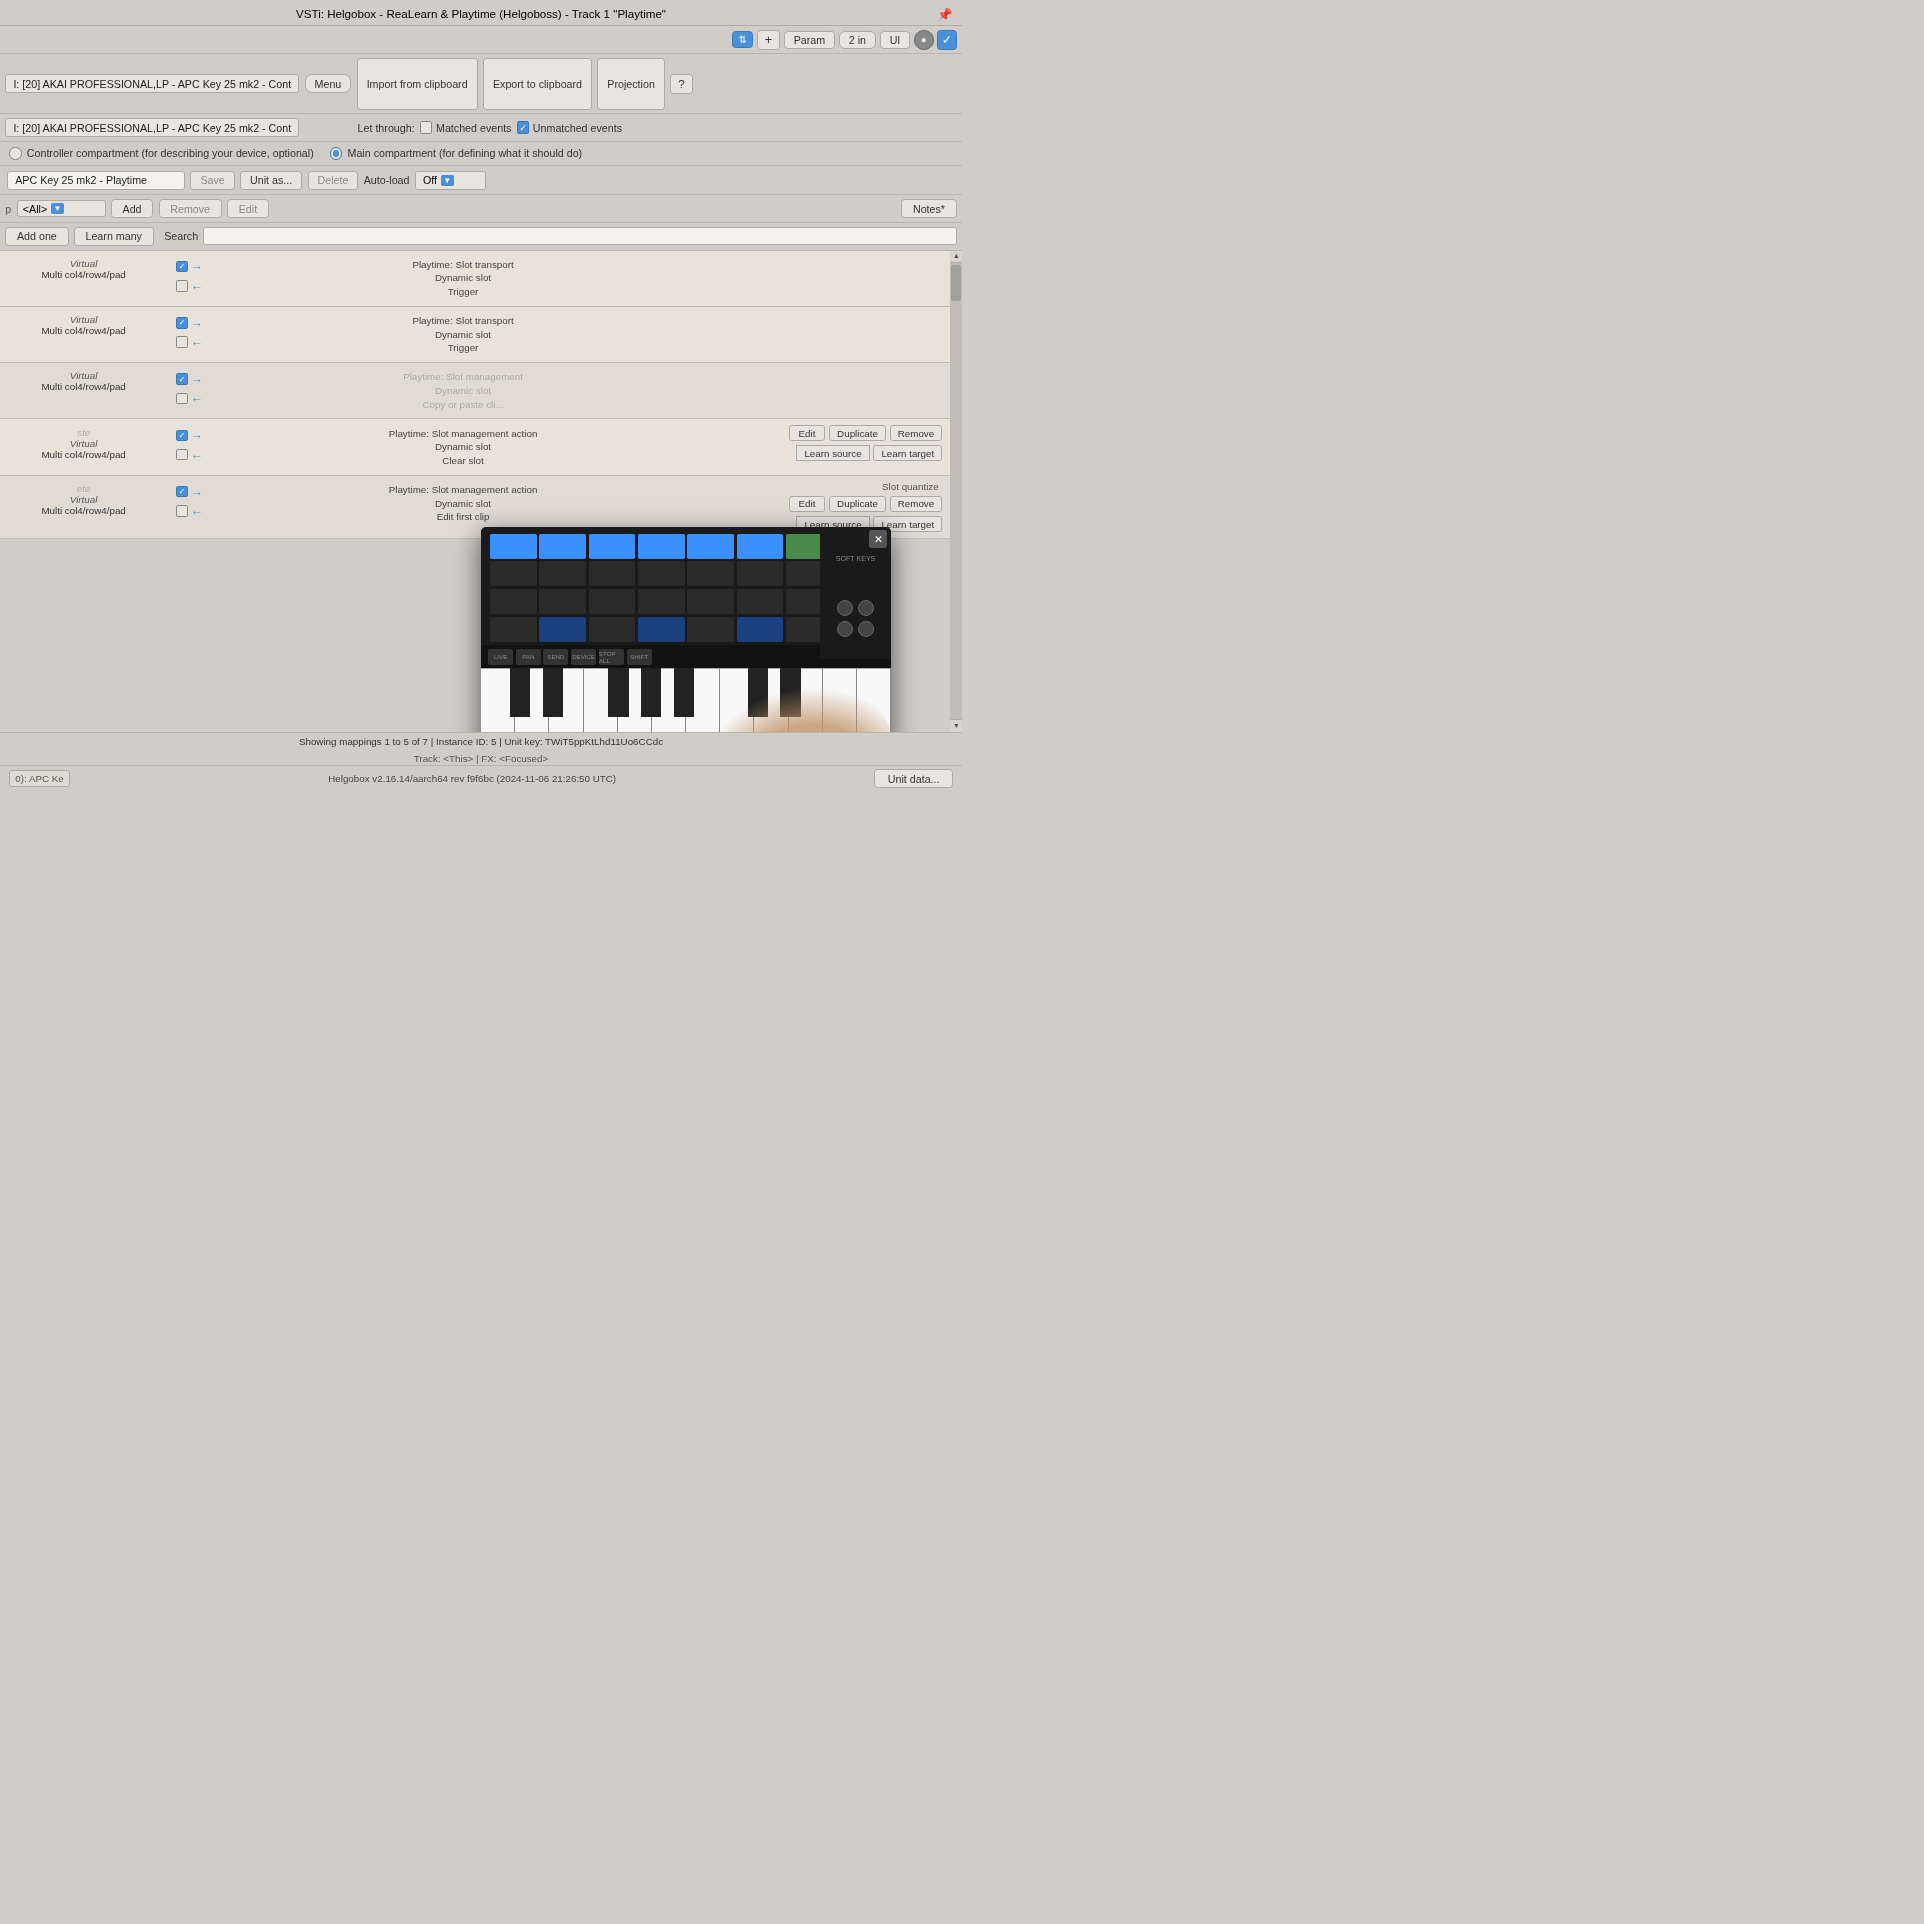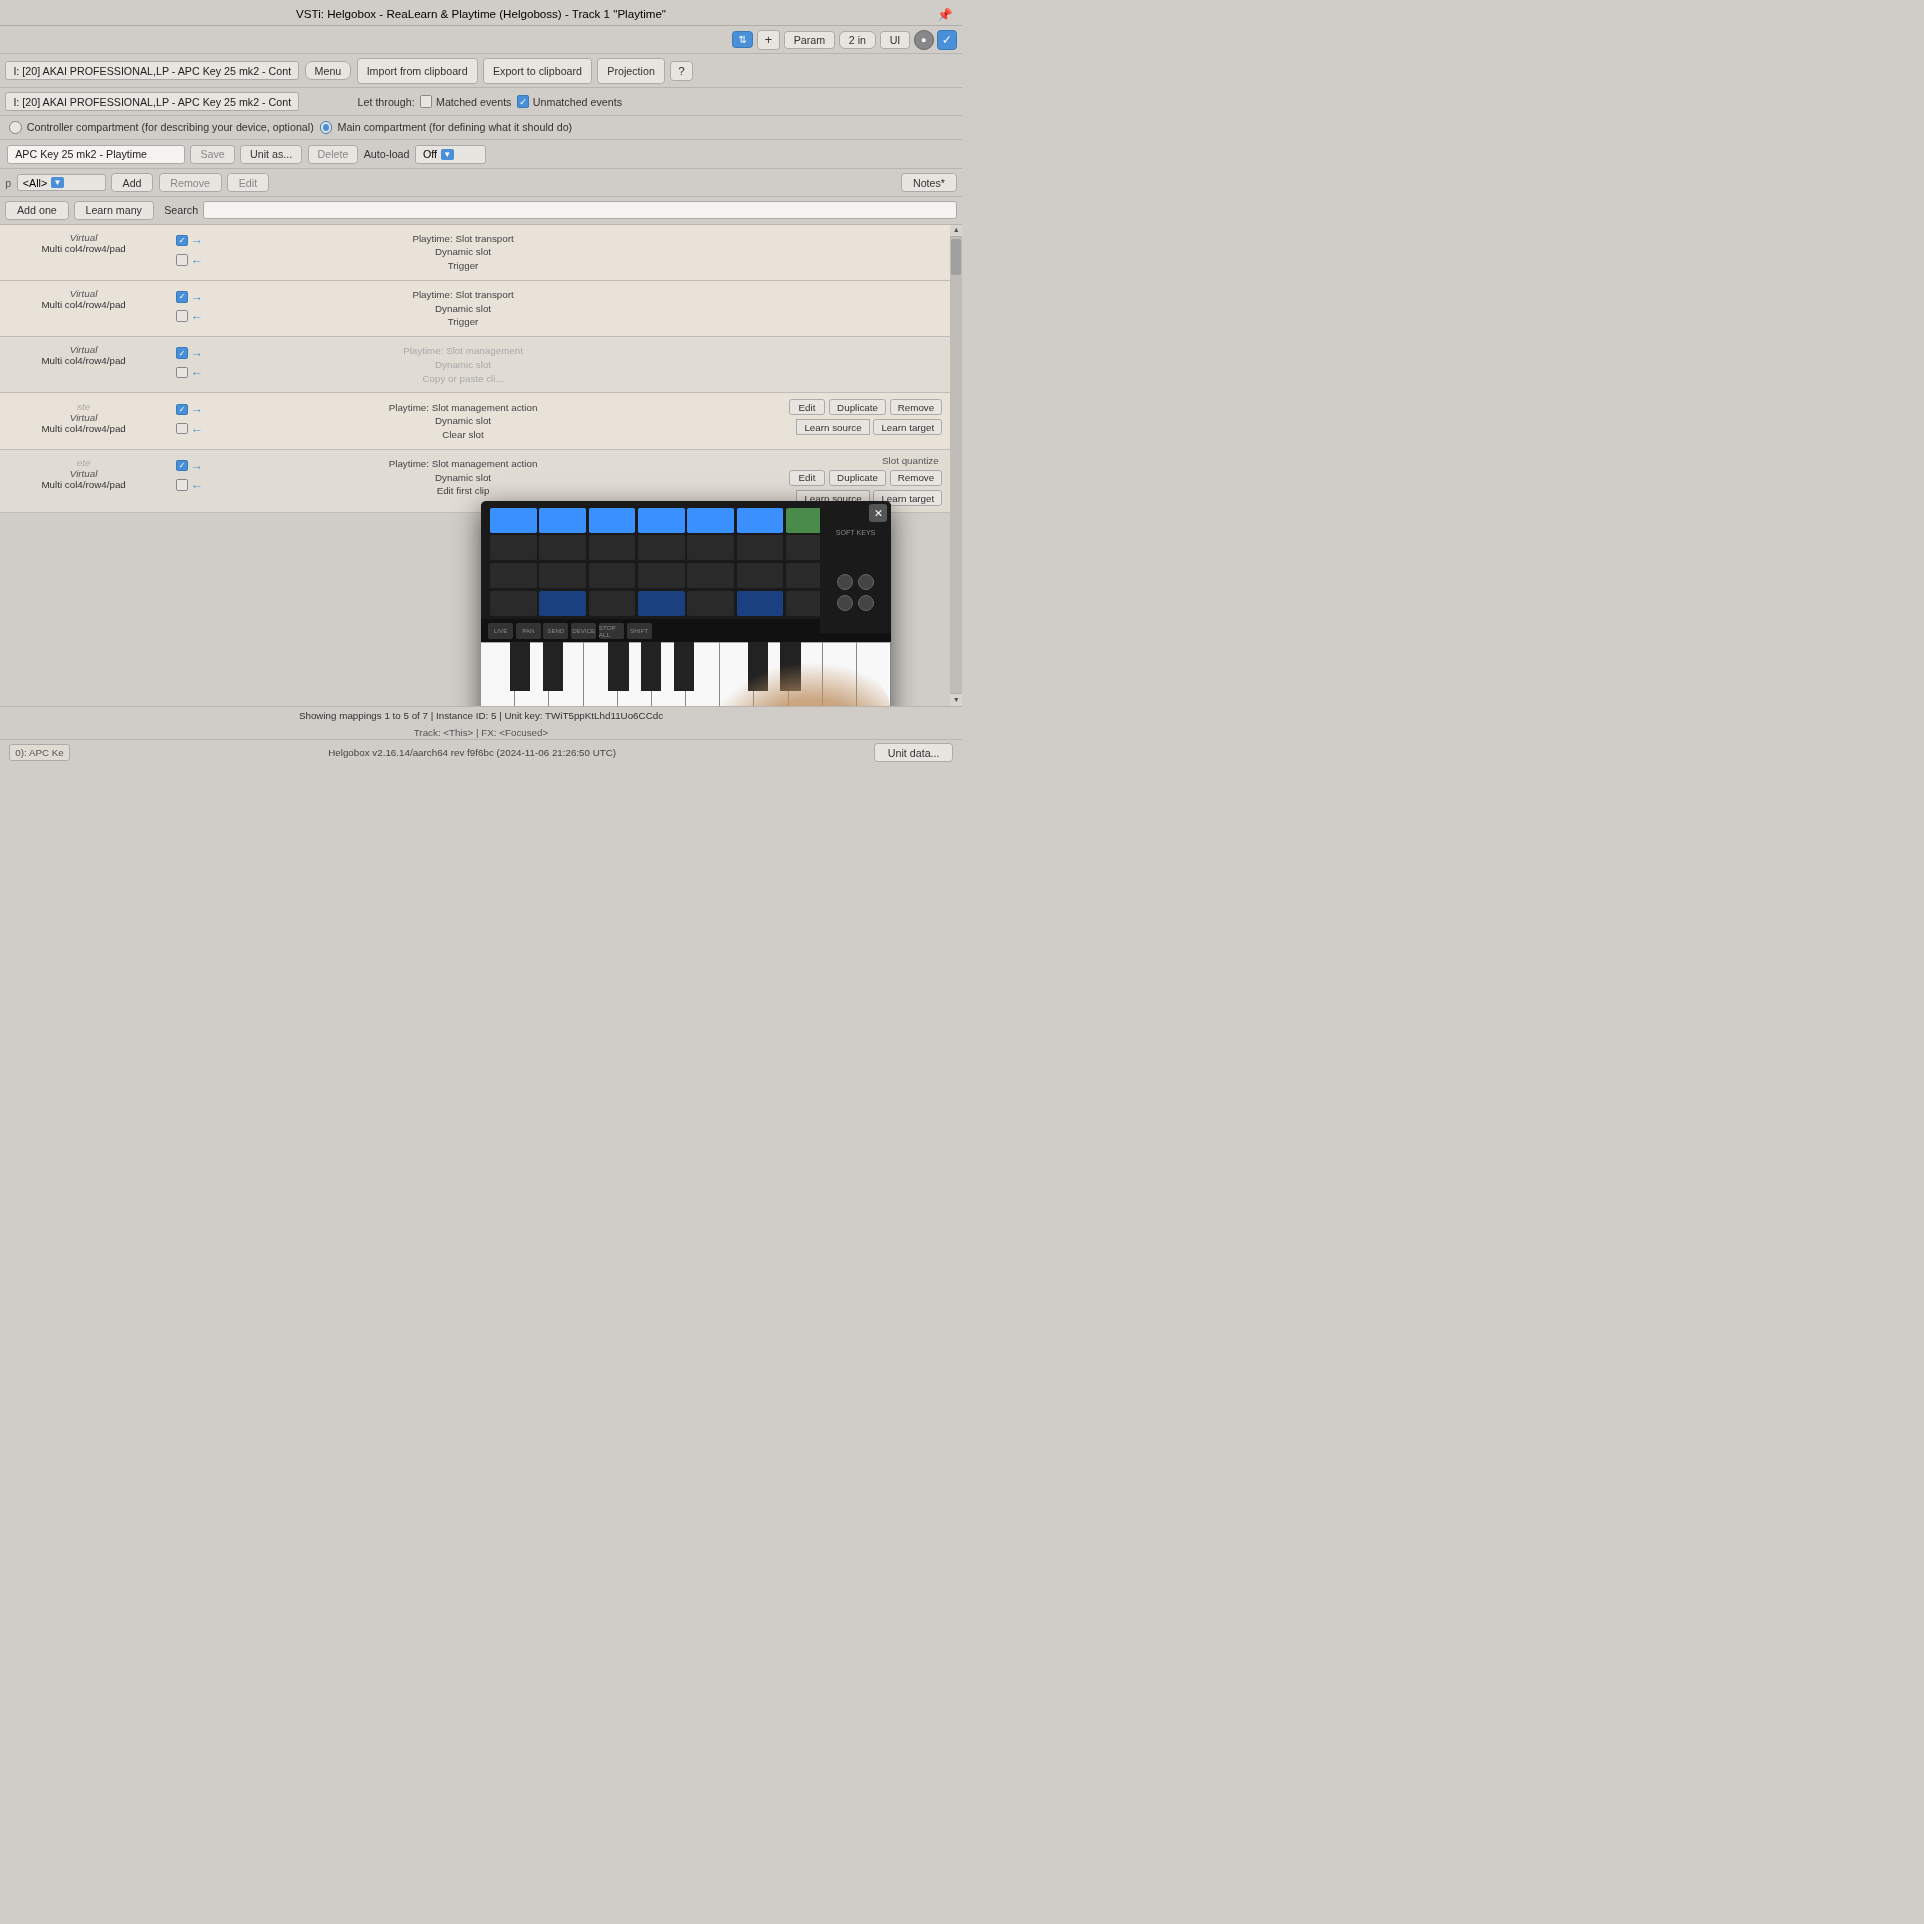--- a/index.html
+++ b/index.html
@@ -138,21 +138,21 @@
       border-radius: 7px;
       padding: 2.7px 9px;
       cursor: pointer;
       font-size: 10.7px;
       color: #333;
     }
     .btn-toolbar {
       background: #e8e4e0;
       border: 0.9px solid #aaa;
       border-radius: 3.6px;
-      padding: 6px 9px;
+      padding: 19px 9px;
       cursor: pointer;
       font-size: 10.7px;
       color: #333;
     }
     .btn-question {
       background: #e8e4e0;
       border: 0.9px solid #aaa;
       border-radius: 3.6px;
       padding: 2.7px 7.1px;
       cursor: pointer;
@@ -210,21 +210,21 @@
       font-size: 9px;
     }
 
     
     .compartment-row {
       display: flex;
       align-items: center;
       padding: 5.3px 9px;
       background: #d0ccc8;
       border-bottom: 0.9px solid #b8b4b0;
-      gap: 6px;
+      gap: 16px;
     }
     .radio-group {
       display: flex;
       align-items: center;
       gap: 5.3px;
       font-size: 10.7px;
       color: #333;
     }
     .radio-unchecked {
       width: 12.5px; height: 12.5px;

